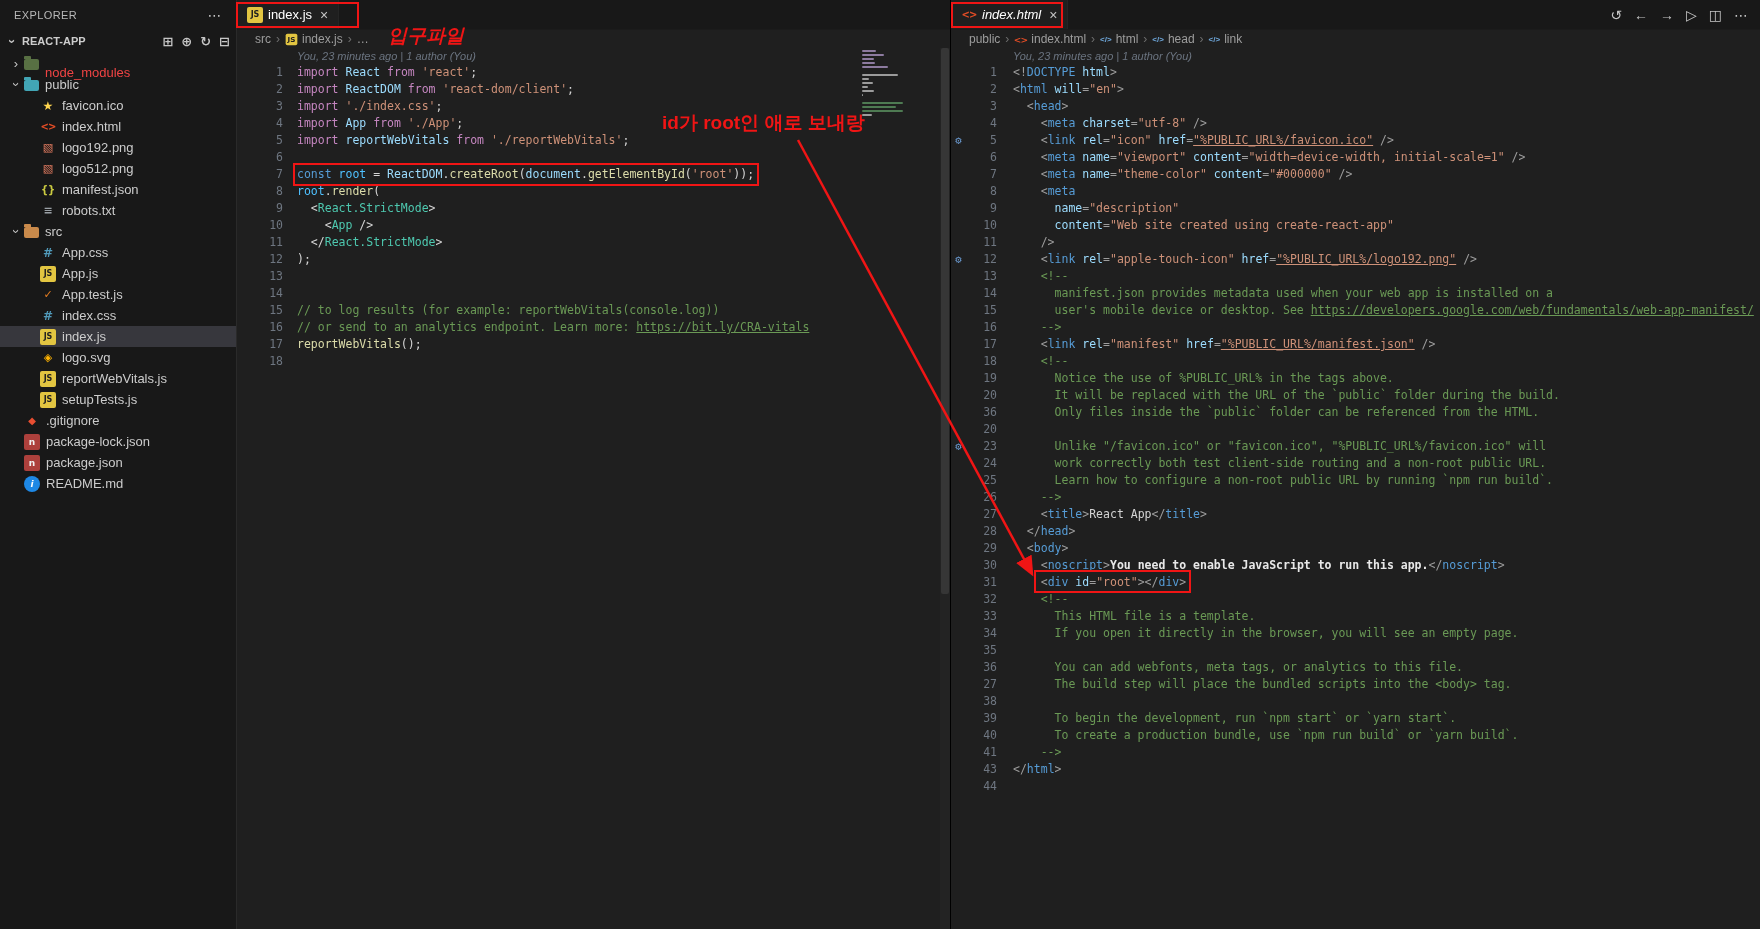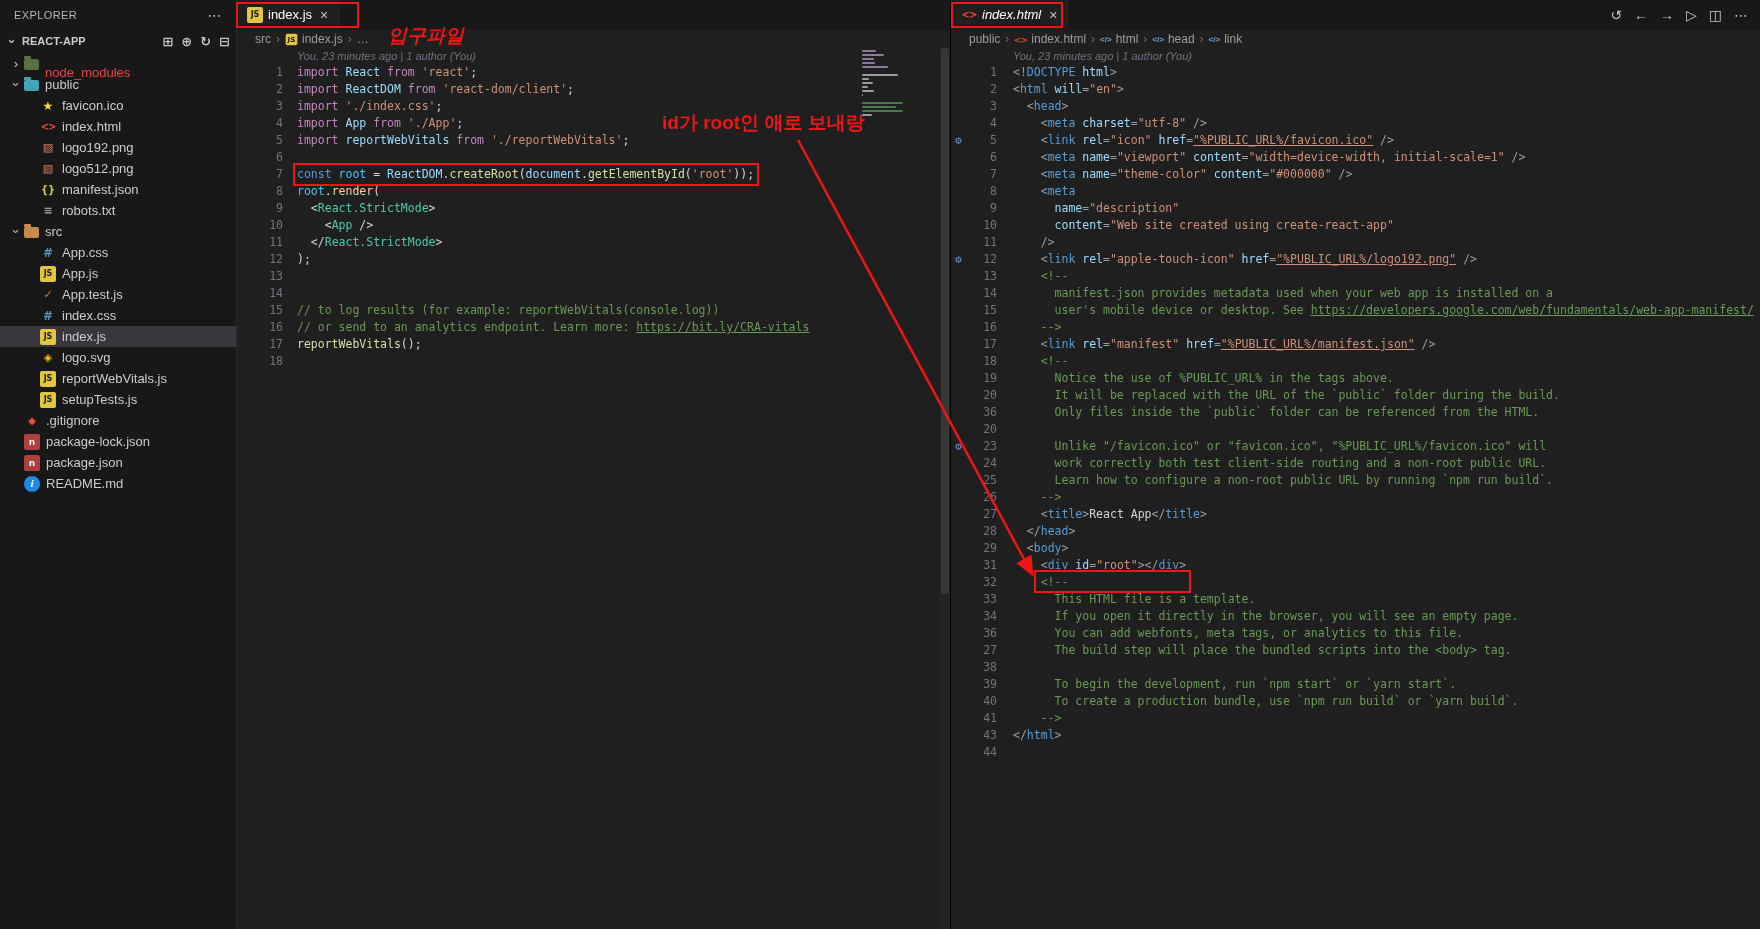--- a/index.html
+++ b/index.html
@@ -505,34 +505,42 @@
         </div>
         <div class="code-line">
           <span class="gutter"><span class="ln">28</span></span>
           <span class="src"><span class="tk-p">  &lt;/</span><span class="tk-t2">head</span><span class="tk-p">&gt;</span></span>
         </div>
         <div class="code-line">
           <span class="gutter"><span class="ln">29</span></span>
           <span class="src"><span class="tk-p">  &lt;</span><span class="tk-t2">body</span><span class="tk-p">&gt;</span></span>
         </div>
         <div class="code-line">
+          <span class="gutter"><span class="ln">30</span></span>
+          <span class="src"><span class="tk-p">    &lt;</span><span class="tk-t2">noscript</span><span class="tk-p">&gt;</span><span class="tk-xb">You need to enable JavaScript to run this app.</span><span class="tk-p">&lt;/</span><span class="tk-t2">noscript</span><span class="tk-p">&gt;</span></span>
+        </div>
+        <div class="code-line">
           <span class="gutter"><span class="ln">31</span></span>
           <span class="src"><span class="tk-p">    &lt;</span><span class="tk-t2">div</span><span class="tk-p"> </span><span class="tk-a">id</span><span class="tk-p">=</span><span class="tk-s">"root"</span><span class="tk-p">&gt;&lt;/</span><span class="tk-t2">div</span><span class="tk-p">&gt;</span></span>
         </div>
         <div class="code-line">
           <span class="gutter"><span class="ln">32</span></span>
           <span class="src"><span class="tk-c">    &lt;!--</span></span>
         </div>
         <div class="code-line">
           <span class="gutter"><span class="ln">33</span></span>
           <span class="src"><span class="tk-c">      This HTML file is a template.</span></span>
         </div>
         <div class="code-line">
           <span class="gutter"><span class="ln">34</span></span>
           <span class="src"><span class="tk-c">      If you open it directly in the browser, you will see an empty page.</span></span>
+        </div>
+        <div class="code-line">
+          <span class="gutter"><span class="ln">35</span></span>
+          <span class="src"></span>
         </div>
         <div class="code-line">
           <span class="gutter"><span class="ln">36</span></span>
           <span class="src"><span class="tk-c">      You can add webfonts, meta tags, or analytics to this file.</span></span>
         </div>
         <div class="code-line">
           <span class="gutter"><span class="ln">27</span></span>
           <span class="src"><span class="tk-c">      The build step will place the bundled scripts into the &lt;body&gt; tag.</span></span>
         </div>
         <div class="code-line">

